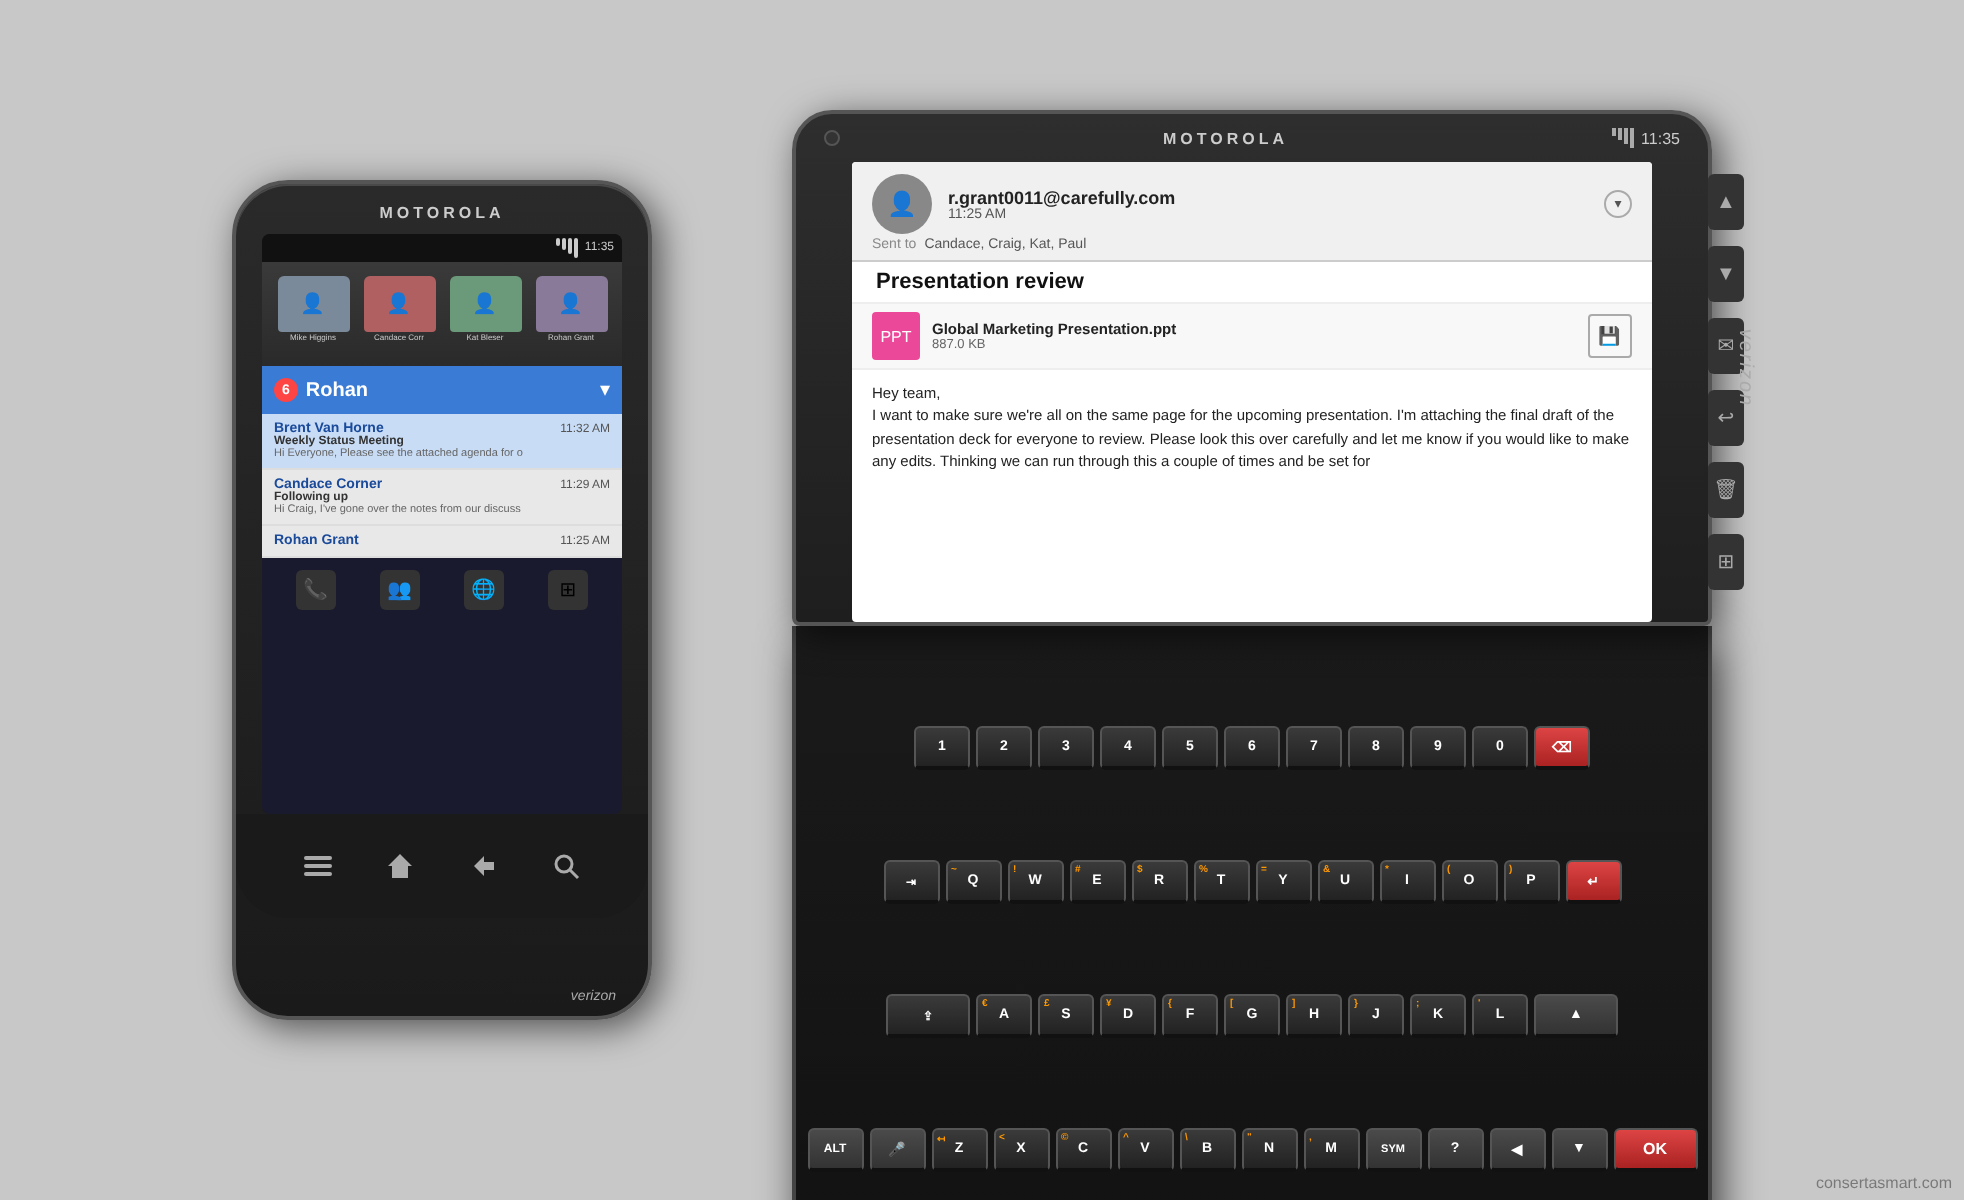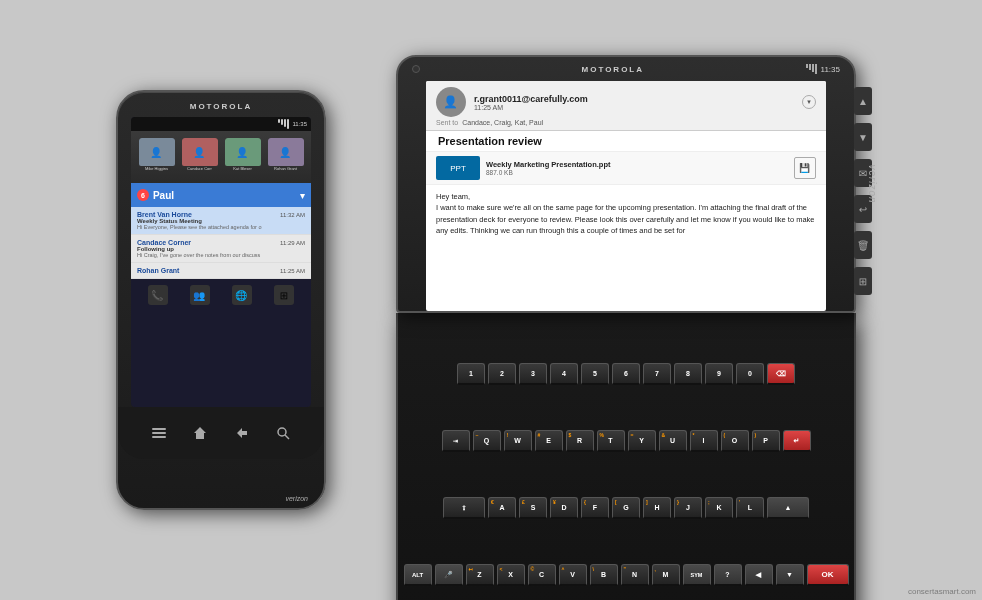--- a/index.html
+++ b/index.html
@@ -350,23 +350,23 @@
 
     .attachment-row {
       display: flex;
       align-items: center;
       padding: 4px 10px;
       gap: 6px;
       border-bottom: 1px solid #eee;
       background: #f8f8f8;
     }
     .attachment-icon {
-      width: 44px;
+      width: 24px;
       height: 24px;
-      background: #0369a1;
+      background: #ec4899;
       border-radius: 2px;
       display: flex;
       align-items: center;
       justify-content: center;
       color: #fff;
       font-size: 8px;
     }
     .attachment-info { flex: 1; }
     .attachment-name { font-size: 7.5px; font-weight: bold; color: #222; }
     .attachment-size { font-size: 6.5px; color: #666; }
@@ -498,21 +498,21 @@
         </div>
         <div class="contact-avatar">
           <div class="av-img" style="background:#8a7a9a;">👤</div>
           <div class="av-name">Rohan Grant</div>
         </div>
       </div>
 
       <div class="work-widget">
         <div class="work-header">
           <div class="badge">6</div>
-          <span class="title">Paul</span>
+          <span class="title">Rohan</span>
           <span class="expand-icon">▾</span>
         </div>
         <div class="email-item selected">
           <div class="email-sender">
             <span class="name">Brent Van Horne</span>
             <span class="time">11:32 AM</span>
           </div>
           <div class="email-subject">Weekly Status Meeting</div>
           <div class="email-preview">Hi Everyone, Please see the attached agenda for o</div>
         </div>
@@ -601,21 +601,21 @@
             <span class="sent-to-label">Sent to</span>
             <span>Candace, Craig, Kat, Paul</span>
           </div>
         </div>
 
         <div class="email-subject-line">Presentation review</div>
 
         <div class="attachment-row">
           <div class="attachment-icon">PPT</div>
           <div class="attachment-info">
-            <div class="attachment-name">Weekly Marketing Presentation.ppt</div>
+            <div class="attachment-name">Global Marketing Presentation.ppt</div>
             <div class="attachment-size">887.0 KB</div>
           </div>
           <div class="download-icon">💾</div>
         </div>
 
         <div class="email-body">
           <div>Hey team,</div>
           <div style="margin-top:0;">I want to make sure we're all on the same page for the upcoming presentation. I'm attaching the final draft of the presentation deck for everyone to review. Please look this over carefully and let me know if you would like to make any edits. Thinking we can run through this a couple of times and be set for</div>
         </div>
       </div>

